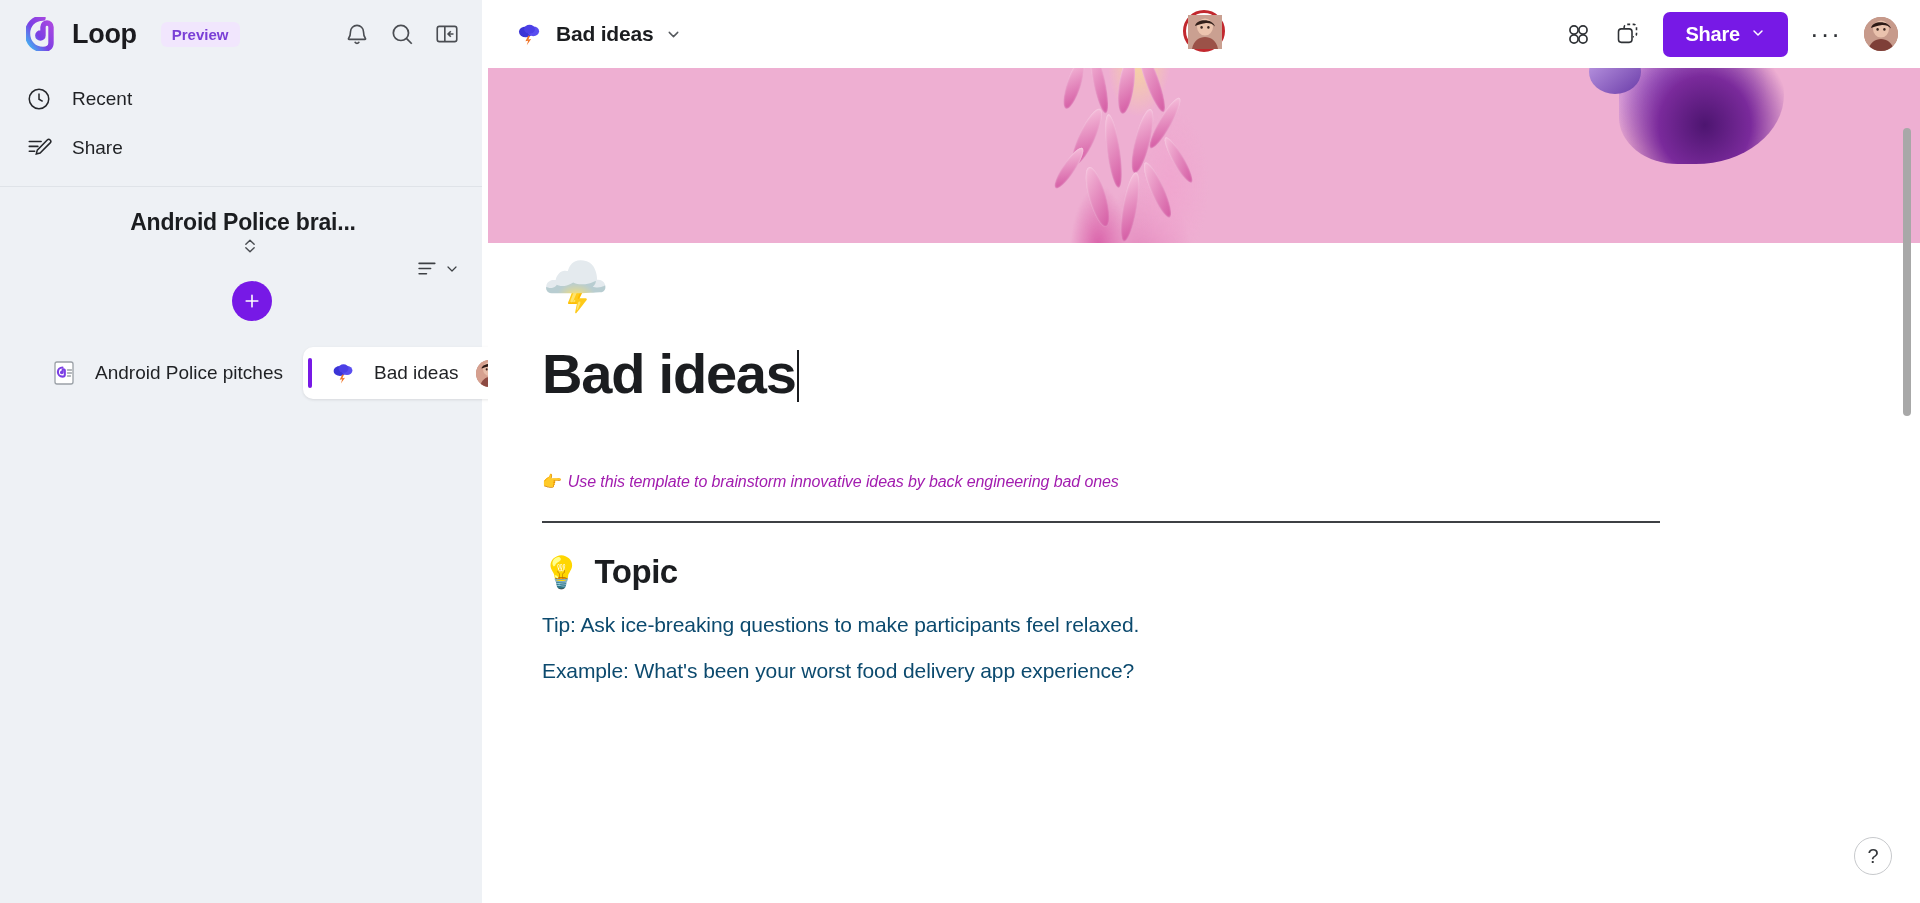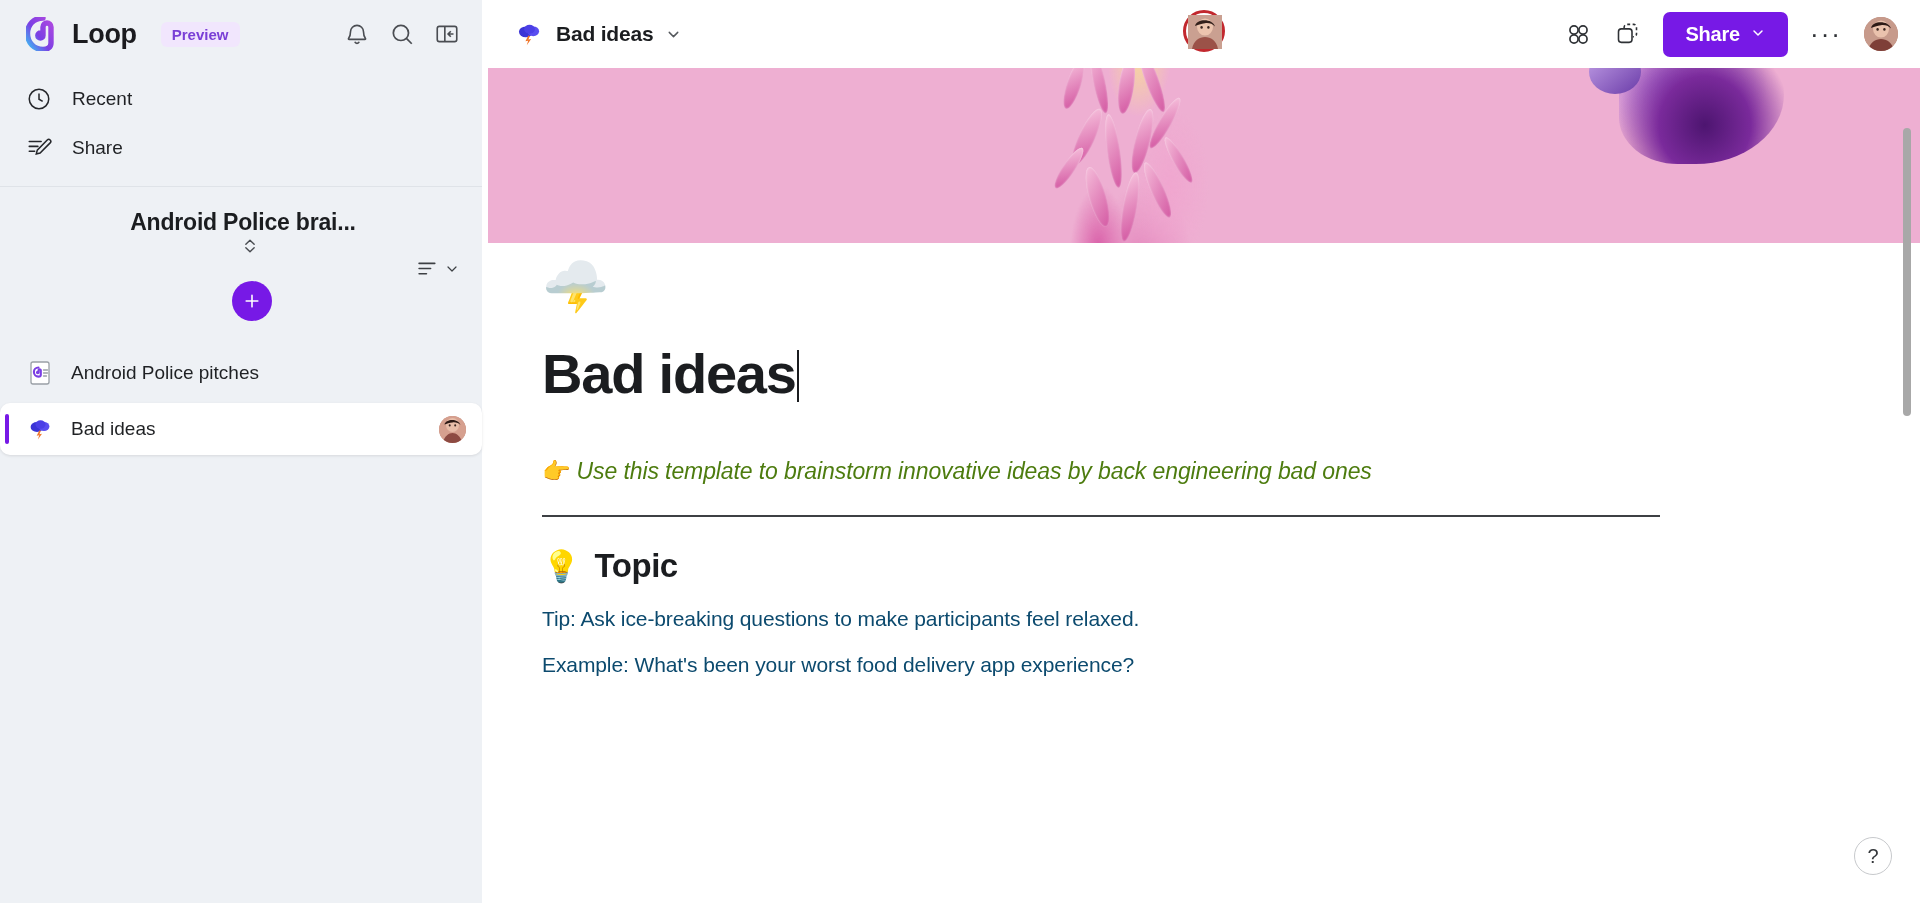--- a/index.html
+++ b/index.html
@@ -58,21 +58,21 @@
   .ws-chev { width: 20px; height: 20px; margin-left: 14px; color: #4a4d52; cursor: pointer; }
   .ws-sort { margin-left: auto; display: flex; align-items: center; gap: 3px; cursor: pointer; color: #3d4044; }
   .ws-plus {
     width: 40px; height: 40px; border-radius: 50%;
     background: #7719e6; color: #fff;
     display: flex; align-items: center; justify-content: center;
     margin-left: 18px; cursor: pointer; flex: 0 0 40px;
   }
   .ws-members { font-size: 17px; color: #494c51; margin-top: 6px; }
 
-  .pages { margin-top: 26px; padding: 0 0; display: flex; flex-direction: column; gap: 4px; }
+  .pages { margin-top: 26px; padding: 0 24px; display: flex; flex-direction: row; gap: 4px; }
   .page-item {
     position: relative;
     display: flex; align-items: center; gap: 17px;
     height: 52px; border-radius: 10px;
     padding: 0 16px 0 26px; cursor: pointer;
     font-size: 19px; color: #1f2124;
   }
   .page-item.selected {
     background: #ffffff;
     box-shadow: 0 1px 3px rgba(0,0,0,0.10);
@@ -178,22 +178,22 @@
   .doc-title {
     font-size: 56px; font-weight: bold; color: #1b1d20;
     letter-spacing: -1.2px; margin-top: 28px; position: relative;
     display: inline-block;
   }
   .caret {
     display: inline-block; width: 2px; height: 52px;
     background: #1b1d20; vertical-align: -9px; margin-left: 1px;
   }
   .doc-sub {
-    margin-top: 52px; font-size: 23px; font-style: italic;
-    color: #4d7c0f; letter-spacing: -0.1px;
+    margin-top: 66px; font-size: 16px; font-style: italic;
+    color: #a21caf; letter-spacing: -0.1px;
   }
   .doc-sub .pt { font-style: normal; margin-right: 6px; }
   .hr { height: 2px; background: #3d4044; margin: 30px 0 0 0; width: 1118px; }
 
   .progress-badge {
     display: inline-block; margin-top: 32px;
     background: #f3d0d9; color: #8c1f34;
     font-size: 21px; padding: 6px 9px; border-radius: 3px;
     letter-spacing: -0.1px;
   }

